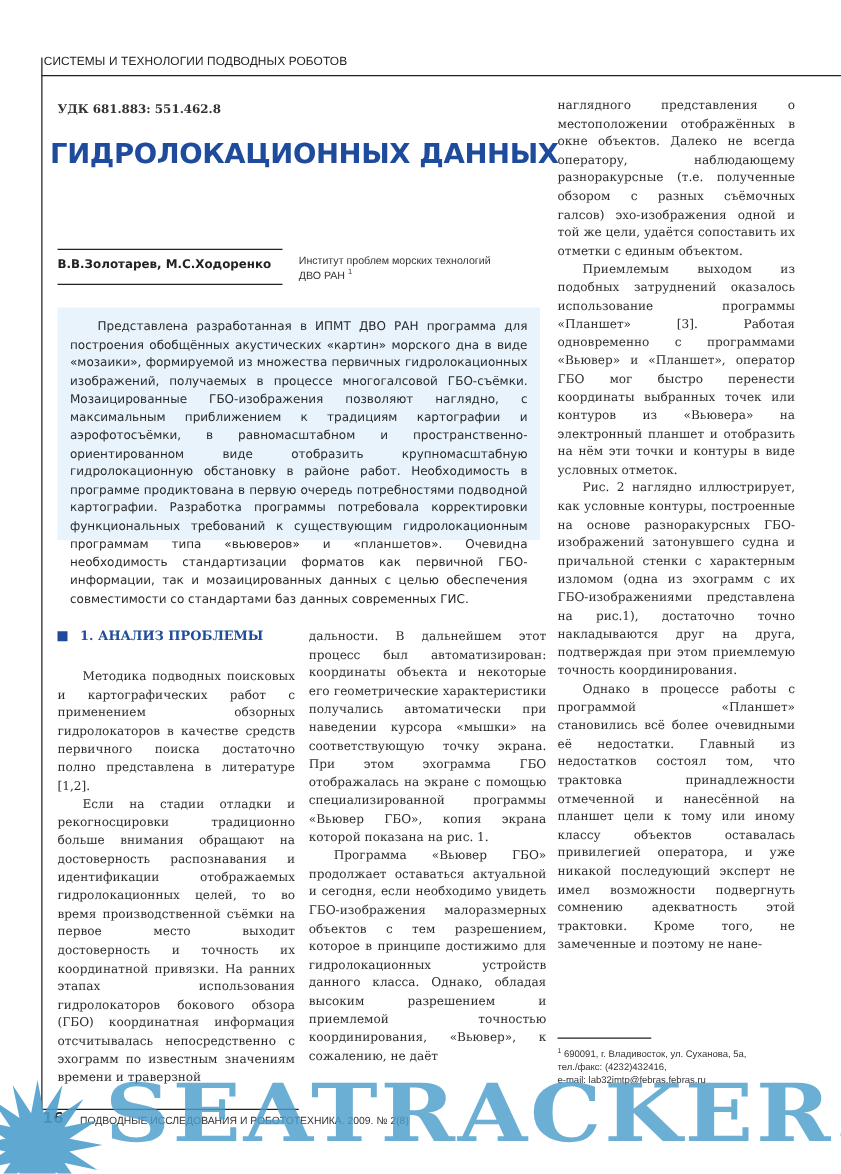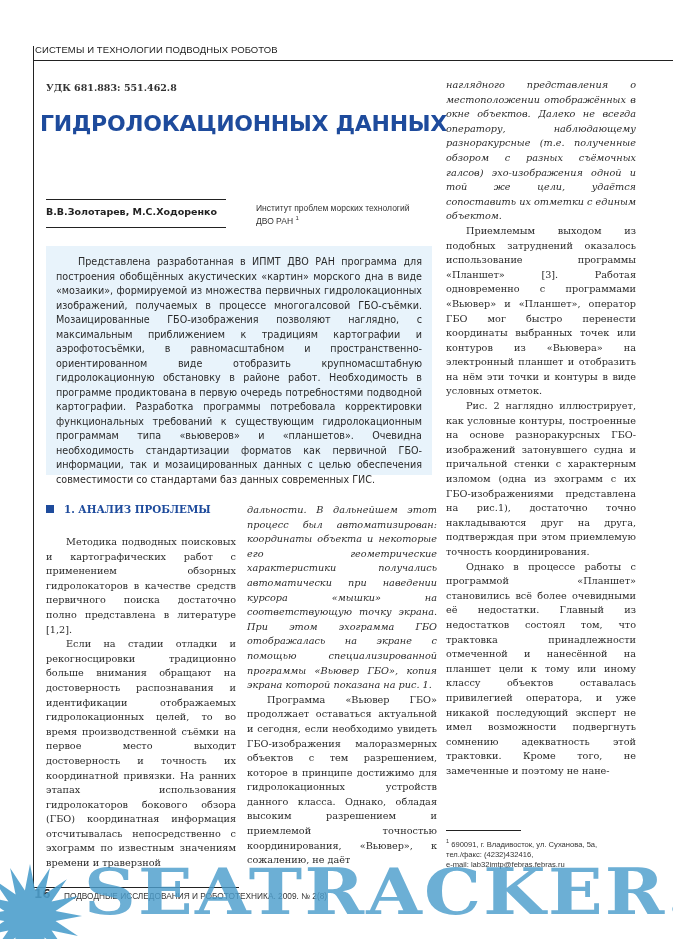--- a/index.html
+++ b/index.html
@@ -7,27 +7,27 @@
   .running-head { position: absolute; left: 35px; top: 44px; font-family: "Liberation Sans", sans-serif; font-size: 9.5px; letter-spacing: 0.1px; color: #222; text-align: right; }
   .head-rule { position: absolute; left: 33px; top: 60px; width: 640px; height: 1px; background: #222; }
   .left-border { position: absolute; left: 33px; top: 46px; width: 1px; height: 842px; background: #222; }
   .col-border { position: absolute; left: 33px; top: 887px; width: 206px; height: 1px; background: #222; }
   .udk { position: absolute; left: 46px; top: 82px; font-family: "DejaVu Serif", serif; font-size: 9.5px; font-weight: bold; color: #333; }
   .title { position: absolute; left: 40px; top: 112px; width: 400px; text-align: center; font-family: "DejaVu Sans", sans-serif; font-weight: bold; color: #1e4b9c; font-size: 22px; line-height: 24px; letter-spacing: -0.3px; }
   .title div { white-space: nowrap; }
   .rule-a { position: absolute; left: 46px; top: 199px; width: 180px; height: 1px; background: #222; }
   .rule-b { position: absolute; left: 46px; top: 227px; width: 180px; height: 1px; background: #222; }
   .authors { position: absolute; left: 46px; top: 206px; font-family: "DejaVu Sans", sans-serif; font-size: 9.5px; font-weight: bold; color: #222; }
-  .affil { position: absolute; left: 256px; top: 203px; font-family: "Liberation Sans", sans-serif; font-size: 8.5px; line-height: 10px; color: #333; }
+  .affil { position: absolute; left: 239px; top: 203px; font-family: "Liberation Sans", sans-serif; font-size: 8.5px; line-height: 10px; color: #333; }
   .affil sup { font-size: 6px; }
-  .abstract { position: absolute; left: 46px; top: 246px; width: 386px; height: 229px; background: #e8f3fb; box-sizing: border-box; padding: 9px 10px 0 10px; font-family: "DejaVu Sans", sans-serif; font-size: 9.6px; line-height: 14.5px; color: #2a2a2a; text-align: justify; text-align-last: auto; }
+  .abstract { position: absolute; left: 46px; top: 246px; width: 386px; height: 186px; background: #e8f3fb; box-sizing: border-box; padding: 9px 10px 0 10px; font-family: "DejaVu Sans", sans-serif; font-size: 9.6px; line-height: 14.5px; color: #2a2a2a; text-align: justify; text-align-last: auto; }
   .abstract p { margin: 0; text-indent: 22px; }
   .col { position: absolute; font-family: "DejaVu Serif", serif; font-size: 9.7px; line-height: 14.6px; color: #2b2b2b; text-align: justify; }
   .col p { margin: 0; text-indent: 20px; }
-  .col p.cont { text-indent: 0; font-style: italic; }
+  .col p.cont { text-indent: 0; }
   .col1 { left: 46px; top: 519px; width: 190px; margin-top: 16px; }
   .col2 { left: 247px; top: 503px; width: 190px; }
   .col3 { left: 446px; top: 78px; width: 190px; }
   .section-head { position: absolute; left: 46px; top: 503px; display: flex; align-items: center; font-family: "DejaVu Serif", serif; font-weight: bold; font-size: 10.3px; color: #1e4b9c; white-space: nowrap; }
   .section-head .sq { display: inline-block; width: 8px; height: 8px; background: #1e4b9c; margin-right: 10px; }
   .footnote-rule { position: absolute; left: 446px; top: 830px; width: 75px; height: 1px; background: #222; }
   .footnote { position: absolute; left: 446px; top: 836px; width: 200px; font-family: "Liberation Sans", sans-serif; font-size: 7.6px; line-height: 10px; color: #333; text-align: justify; }
   .footnote sup { font-size: 5.5px; }
   .page-num { position: absolute; left: 34px; top: 887px; font-family: "DejaVu Sans", sans-serif; font-weight: bold; font-size: 12px; color: #222; }
   .journal { position: absolute; left: 64px; top: 891px; font-family: "Liberation Sans", sans-serif; font-size: 8.3px; color: #333; }

